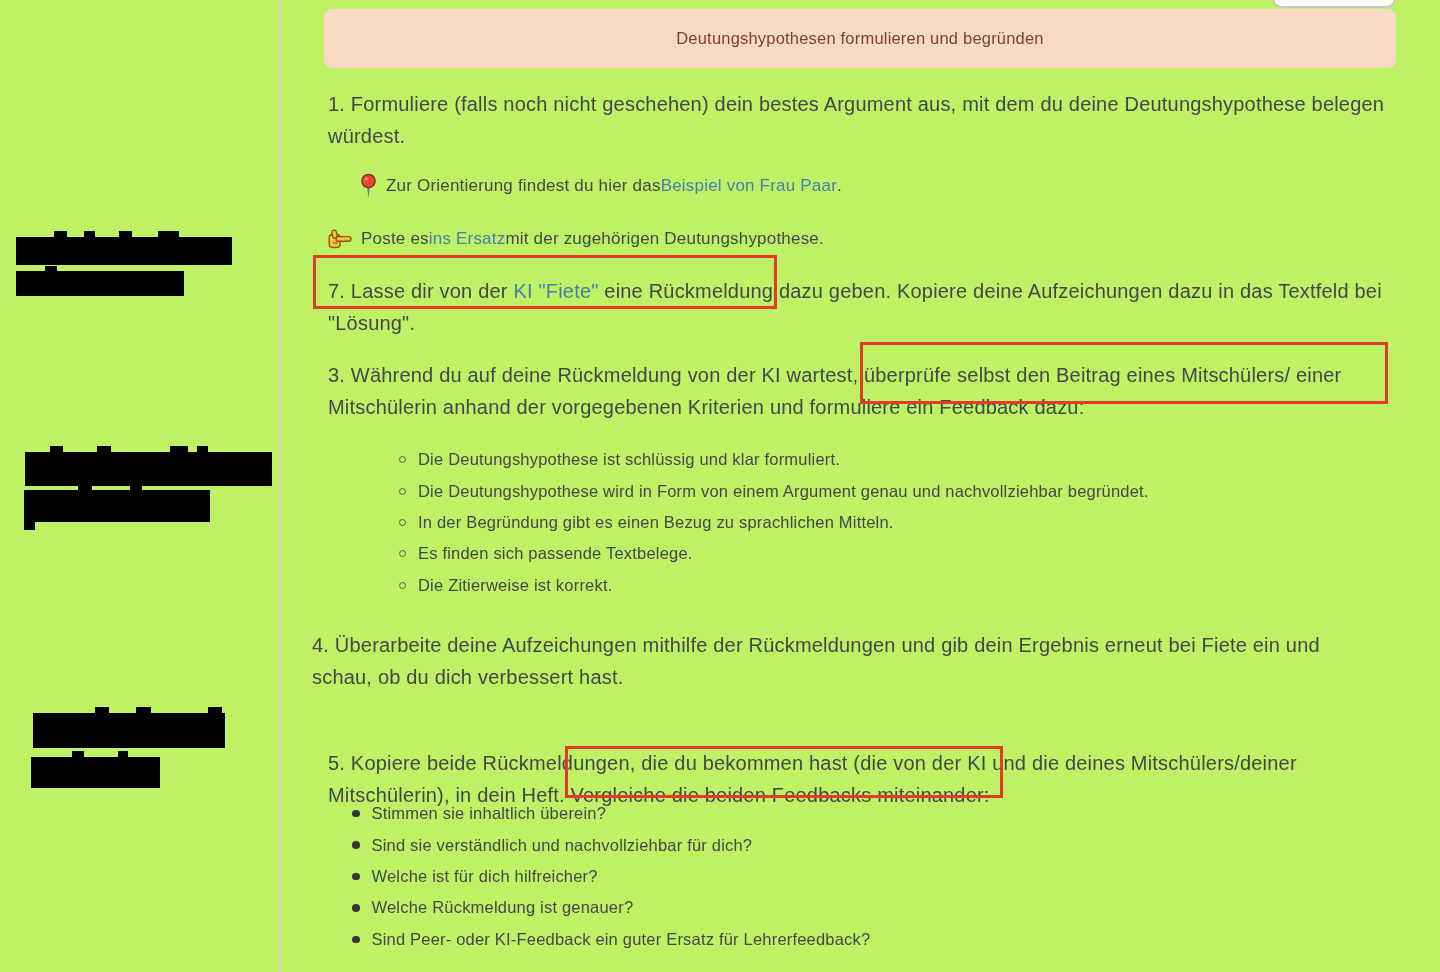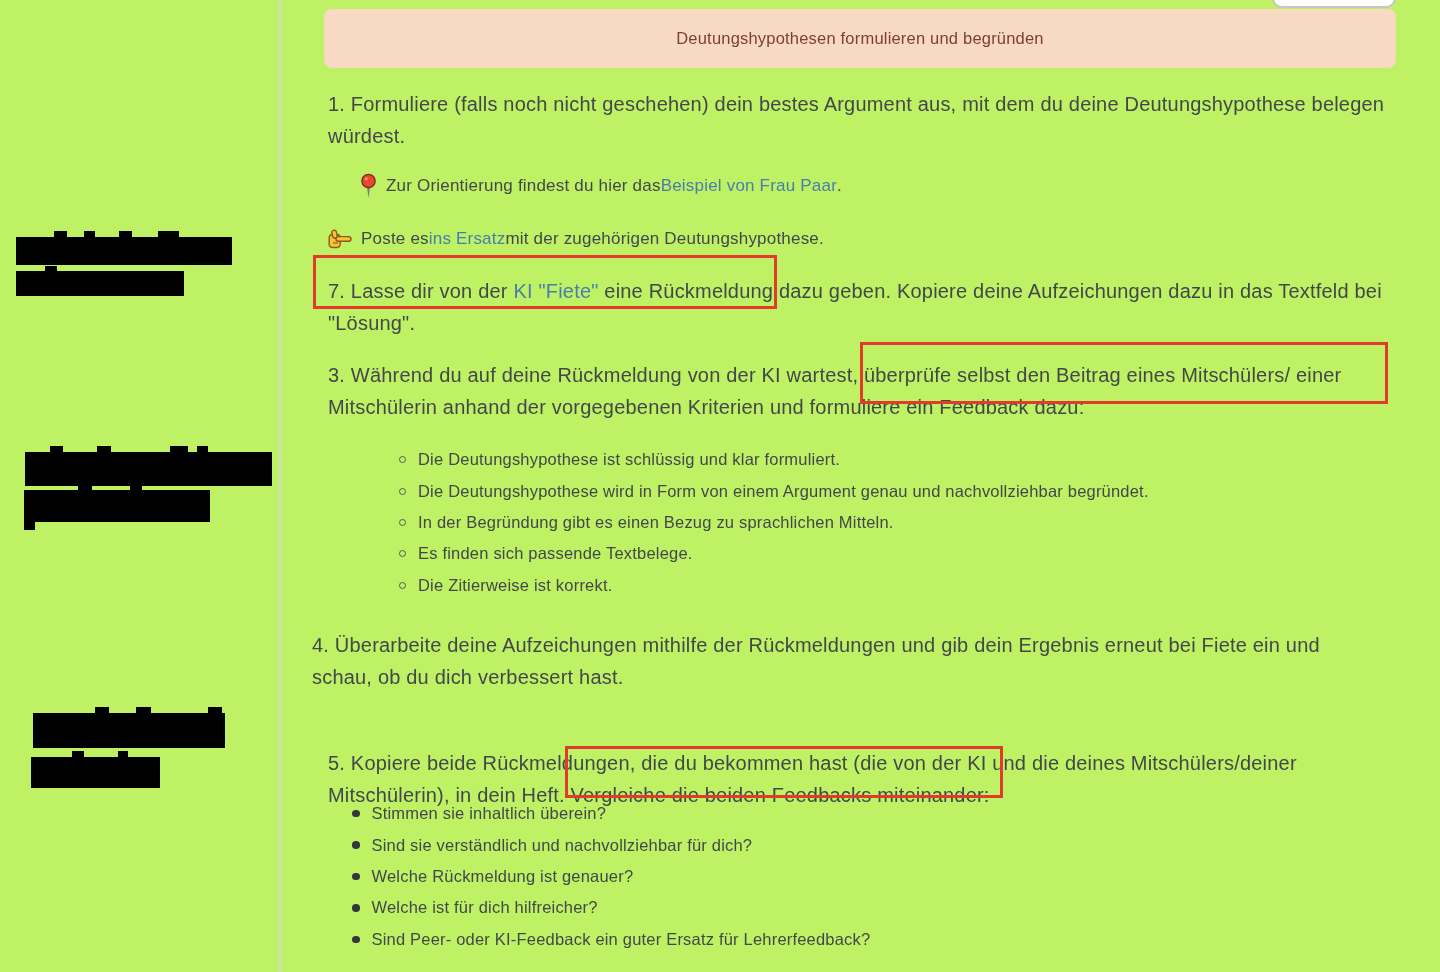--- a/index.html
+++ b/index.html
@@ -189,25 +189,25 @@
     <li>
         <span class="bullet-disc"></span>
         <span>Stimmen sie inhaltlich überein?</span>
       </li>
     <li>
         <span class="bullet-disc"></span>
         <span>Sind sie verständlich und nachvollziehbar für dich?</span>
       </li>
     <li>
         <span class="bullet-disc"></span>
+        <span>Welche ist für dich hilfreicher?</span>
+      </li>
+    <li>
+        <span class="bullet-disc"></span>
         <span>Welche Rückmeldung ist genauer?</span>
-      </li>
-    <li>
-        <span class="bullet-disc"></span>
-        <span>Welche ist für dich hilfreicher?</span>
       </li>
     <li>
         <span class="bullet-disc"></span>
         <span>Sind Peer- oder KI-Feedback ein guter Ersatz für Lehrerfeedback?</span>
       </li>
   </ul>
 
   <div class="redbox" style="left:313px; top:255px; width:464px; height:54px;"></div>
   <div class="redbox" style="left:860px; top:342px; width:528px; height:62px;"></div>
   <div class="redbox" style="left:565px; top:746px; width:438px; height:52px;"></div>

